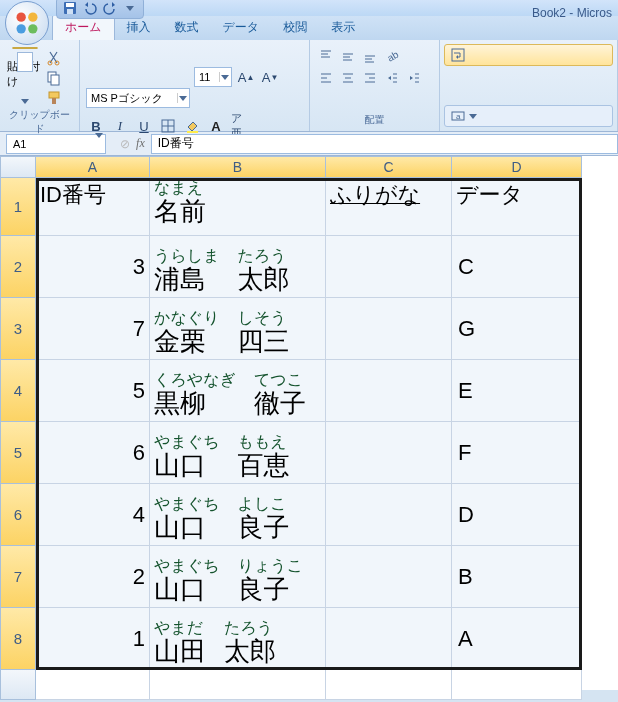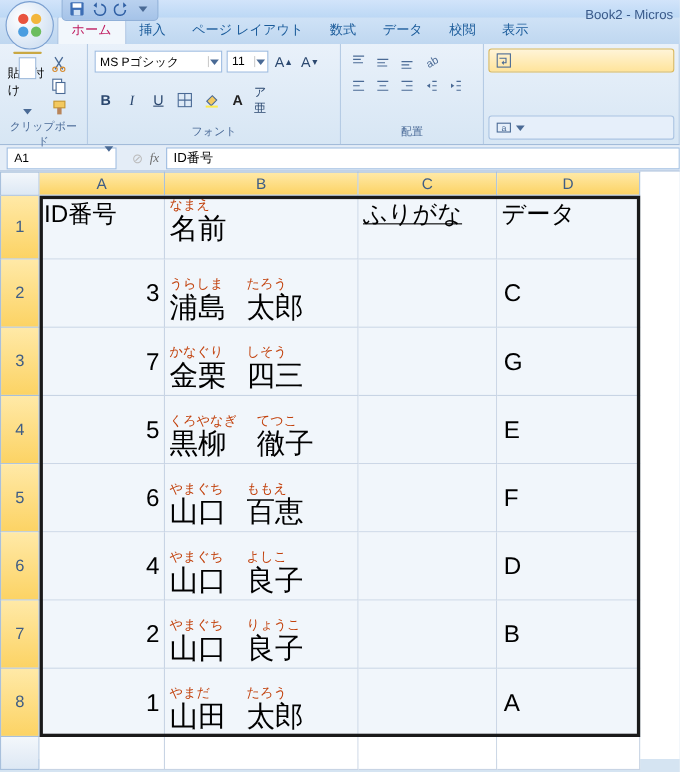--- a/index.html
+++ b/index.html
@@ -57,21 +57,21 @@
 .row.last{height:30px;}
 .rowhdr{width:36px;border:1px solid #a8c0dc;border-top:none;display:flex;align-items:center;justify-content:center;font-size:15px;color:#3f5d85;}
 .rowhdr.sel{background:linear-gradient(#ffe9a7,#fcd364);}
 .rowhdr.ns{background:linear-gradient(#f3f7fb,#dde8f4);}
 .cell{border-right:1px solid #c8d4e4;border-bottom:1px solid #c8d4e4;background:#f1f6fb;padding:2px 4px;position:relative;}
 .cell.wA{width:114px;}
 .cell.wB{width:176px;}
 .cell.wC{width:126px;text-decoration:underline;}
 .cell.wD{width:130px;}
 .cell .big{font-size:22px;}
-.cell .ruby{font-size:12px;line-height:1;display:block;color:#c2410c;}
+.cell .ruby{font-size:16px;line-height:1;display:block;color:#14532d;}
 .cell .base{font-size:26px;line-height:1.2;display:block;}
 .cell.num{text-align:right;font-size:22px;display:flex;align-items:center;justify-content:flex-end;}
 .cell.data{font-size:22px;display:flex;align-items:center;padding-left:6px;}
 .namecell{display:flex;gap:18px;align-items:flex-end;height:100%;}
 .nameblock{display:flex;flex-direction:column;}
 .databox{position:absolute;border:3px solid #1a1a1a;pointer-events:none;left:36px;top:22px;width:546px;height:492px;}
 svg{display:block;}
 .tri{width:0;height:0;border-left:4px solid transparent;border-right:4px solid transparent;border-top:5px solid #4a6a95;}
 </style>
 </head>
@@ -109,21 +109,20 @@
     <span class="ico">
         <span class="tri"></span>
       </span>
   </div>
   <div class="title-text">Book2 - Micros</div>
 </div>
 
 <div class="tabbar">
   <div class="tab active">ホーム</div>
   <div class="tab">挿入</div>
-  <div class="tab">ページ レイアウト</div>
   <div class="tab">数式</div>
   <div class="tab">データ</div>
   <div class="tab">校閲</div>
   <div class="tab">表示</div>
 </div>
 
 <div class="ribbon">
   <div class="group clip-area">
     <div class="clip-top">
       <div class="paste-btn">
@@ -151,21 +150,21 @@
               <rect x="6" y="8" width="4" height="6" fill="#b8855a"></rect>
             </svg>
           </span>
       </div>
     </div>
     <div class="group-title">クリップボード</div>
   </div>
 
   <div class="group font-area">
     <div class="font-row">
-      <div class="combo" style="width:116px;">
+      <div class="combo" style="width:104px;margin-top:42px;">
           <span>MS Pゴシック</span>
           <span class="arr">
             <span class="tri"></span>
           </span>
         </div>
       <div class="combo" style="width:38px;">
           <span>11</span>
           <span class="arr">
             <span class="tri"></span>
           </span>

